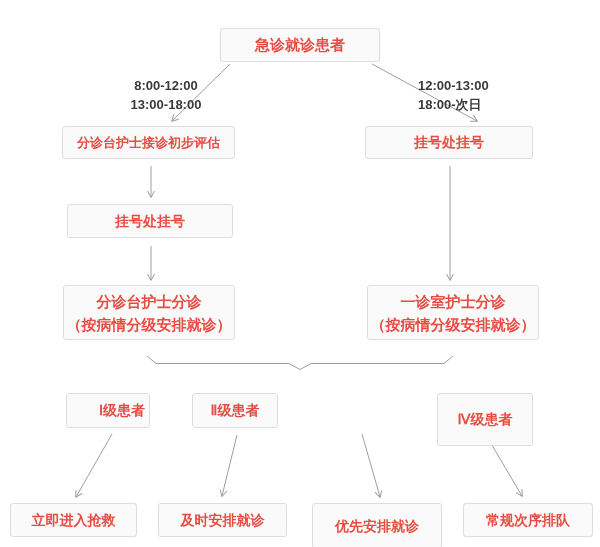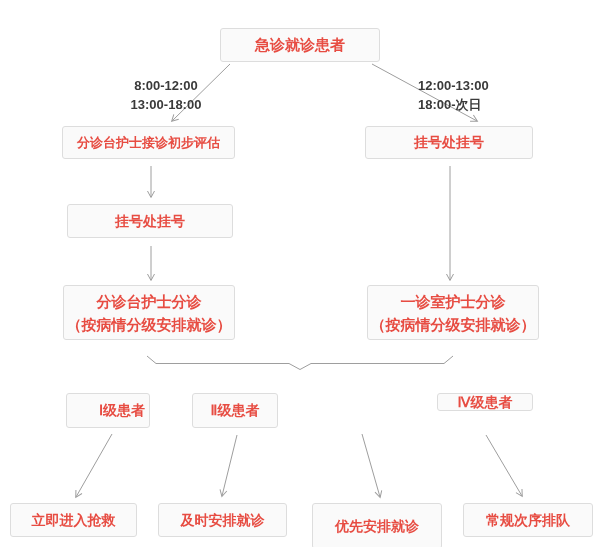--- a/index.html
+++ b/index.html
@@ -104,20 +104,20 @@
   </div>
 
   <div class="box" style="left:365px;top:126px;width:168px;height:33px;">挂号处挂号</div>
   <div class="box two-line" style="left:367px;top:285px;width:172px;height:55px;">
     <span>一诊室护士分诊</span>
     <span>（按病情分级安排就诊）</span>
   </div>
 
   <div class="box" style="left:66px;top:393px;width:84px;height:35px;padding-left:28px;">Ⅰ级患者</div>
   <div class="box" style="left:192px;top:393px;width:86px;height:35px;">Ⅱ级患者</div>
-  <div class="box" style="left:437px;top:393px;width:96px;height:18px;">Ⅳ级患者</div>
+  <div class="box" style="left:437px;top:393px;width:96px;height:53px;">Ⅳ级患者</div>
 
   <div class="box" style="left:10px;top:503px;width:127px;height:34px;">立即进入抢救</div>
   <div class="box" style="left:158px;top:503px;width:129px;height:34px;">及时安排就诊</div>
   <div class="box" style="left:312px;top:503px;width:130px;height:46px;">优先安排就诊</div>
   <div class="box" style="left:463px;top:503px;width:130px;height:34px;">常规次序排队</div>
 
 </div>
 
 </body></html>

